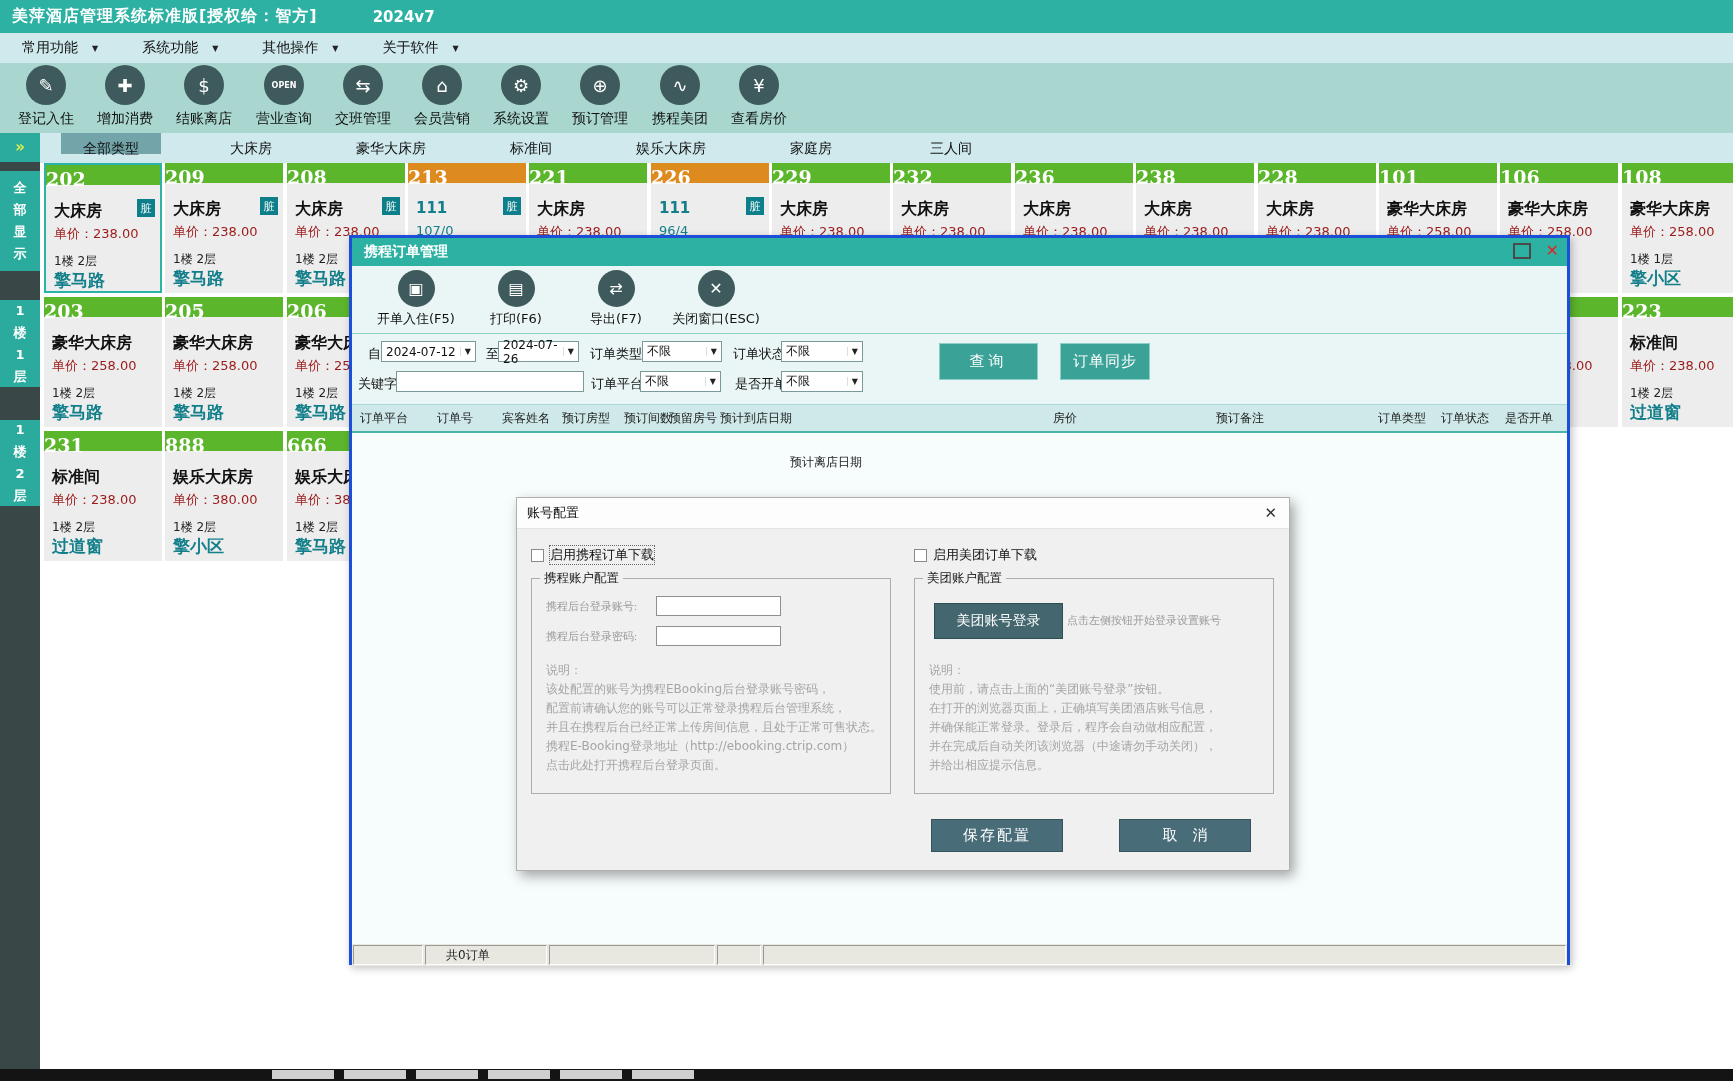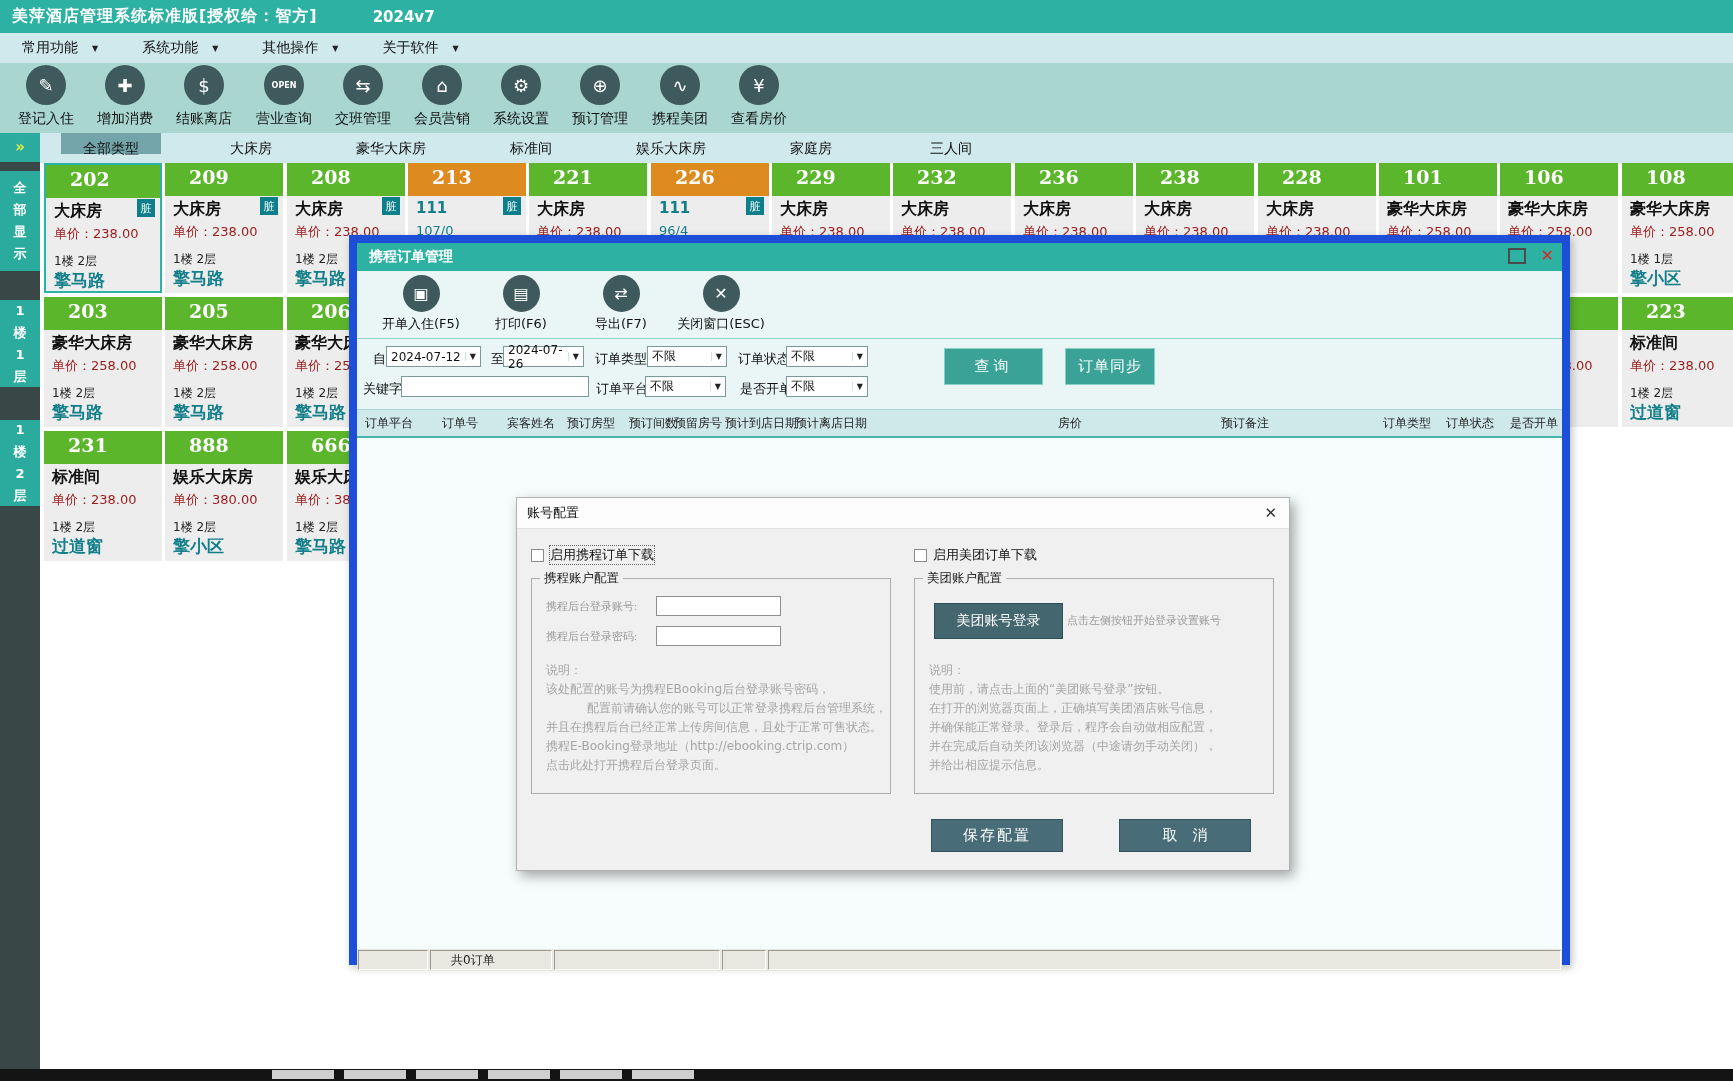--- a/index.html
+++ b/index.html
@@ -26,34 +26,34 @@
   
   .sidebar{position:absolute;left:0;top:133px;width:40px;height:936px;background:#394747;}
   .side-exp{position:absolute;left:0;top:0;width:40px;height:29px;background:#2bab9d;color:#dced4e;
             font-size:15px;font-weight:bold;text-align:center;line-height:29px;cursor:pointer;}
   .side-block{position:absolute;left:0;width:40px;background:#2bab9d;color:#fff;font-size:13px;font-weight:bold;
               display:flex;flex-direction:column;align-items:center;justify-content:center;cursor:pointer;}
   .side-block div{line-height:22px;}
   
   .card{position:absolute;width:118px;height:130px;background:#ededed;box-sizing:border-box;cursor:pointer;}
   .card.sel{border:2px solid #2bb3a6;}
-  .card .hdr{height:33px;line-height:28px;color:#fff;font-size:19px;font-weight:bold;padding-left:24px;
+  .card .hdr{height:20px;line-height:28px;color:#fff;font-size:19px;font-weight:bold;padding-left:0;
              font-family:"DejaVu Serif",serif;}
   .hdr.g{background:#5cb62b;} .hdr.o{background:#dd8a1e;}
   .card .type{position:absolute;left:8px;top:36px;font-size:16px;font-weight:bold;color:#111;white-space:nowrap;}
   .card .type.guest{color:#127f8a;font-size:15px;}
   .card .badge{position:absolute;right:5px;top:34px;width:18px;height:18px;background:#0d7f8b;color:#fff;
                font-size:11px;display:flex;align-items:center;justify-content:center;}
   .card .price{position:absolute;left:8px;top:60px;font-size:13px;color:#9b1a1a;white-space:nowrap;}
   .card .frag{position:absolute;left:8px;top:60px;font-size:13px;color:#127f8a;white-space:nowrap;}
   .card .floor{position:absolute;left:8px;top:88px;font-size:12px;color:#222;white-space:nowrap;}
   .card .loc{position:absolute;left:8px;top:104px;font-size:17px;font-weight:bold;color:#127f8a;white-space:nowrap;}
   
   .dlg{position:absolute;left:349px;top:235px;width:1221px;height:730px;background:#eaf5f5;
-       border:8px solid #1d4ed8;box-sizing:border-box;z-index:5;box-shadow:2px 3px 8px rgba(0,0,0,.25);}
+       border:3px solid #1d4ed8;box-sizing:border-box;z-index:5;box-shadow:2px 3px 8px rgba(0,0,0,.25);}
   .dlg-title{height:28px;background:#2cb1a3;color:#fff;font-size:14px;font-weight:bold;
              display:flex;align-items:center;padding-left:12px;position:relative;}
   .wc{position:absolute;top:5px;cursor:pointer;}
   .wc-max{right:36px;width:14px;height:12px;border:2px solid #4a4a4a;background:transparent;}
   .wc-close{right:8px;color:#e02424;font-size:16px;font-weight:bold;line-height:16px;}
   .dlg-toolbar{height:67px;display:flex;align-items:flex-start;padding-left:14px;border-bottom:1px solid #8fd2ca;}
   .dtool{width:100px;text-align:center;margin-top:4px;cursor:pointer;}
   .dtool .circ{width:37px;height:37px;border-radius:50%;background:#3e5a5c;color:#fff;margin:0 auto;
                display:flex;align-items:center;justify-content:center;font-size:16px;}
   .dtool .lbl{font-size:13px;color:#111;margin-top:3px;white-space:nowrap;}
@@ -397,21 +397,21 @@
     <div class="btn-teal" style="left:708px;top:9px;width:88px;height:35px;letter-spacing:1px">订单同步</div>
   </div>
   <div class="thead" id="thead">
       <div class="th" style="left: 8px;">订单平台</div>
       <div class="th" style="left: 85px;">订单号</div>
       <div class="th" style="left: 150px;">宾客姓名</div>
       <div class="th" style="left: 210px;">预订房型</div>
       <div class="th" style="left: 272px;">预订间数</div>
       <div class="th" style="left: 317px;">预留房号</div>
       <div class="th" style="left: 368px;">预计到店日期</div>
-      <div class="th" style="left: 438px;">预计离店日期</div>
+      <div class="th" style="left: 438px; margin-top: 44px;">预计离店日期</div>
       <div class="th" style="left: 701px;">房价</div>
       <div class="th" style="left: 864px;">预订备注</div>
       <div class="th" style="left: 1026px;">订单类型</div>
       <div class="th" style="left: 1089px;">订单状态</div>
       <div class="th" style="left: 1153px;">是否开单</div>
     </div>
   <div class="tbody"></div>
   <div class="statusbar" id="dlgstatus">
       <div class="seg" style="width: 70px;"></div>
       <div class="seg" style="width: 122px; padding-left: 20px;">共0订单</div>
@@ -437,21 +437,21 @@
 
   <div class="grp" style="left:14px">
     <span class="gtitle">携程账户配置</span>
     <span class="glabel" style="left:14px;top:20px">携程后台登录账号:</span>
     <input class="ginput" style="left: 124px; top: 17px;" value="">
     <span class="glabel" style="left:14px;top:50px">携程后台登录密码:</span>
     <input class="ginput" style="left: 124px; top: 47px;" value="">
     <div id="ctripnotes">
         <div class="note" style="top: 82px;">说明：</div>
         <div class="note" style="top: 101px;">该处配置的账号为携程EBooking后台登录账号密码，</div>
-        <div class="note" style="top: 120px; margin-left: 41px;">配置前请确认您的账号可以正常登录携程后台管理系统，</div>
+        <div class="note" style="top: 120px;">配置前请确认您的账号可以正常登录携程后台管理系统，</div>
         <div class="note" style="top: 139px;">并且在携程后台已经正常上传房间信息，且处于正常可售状态。</div>
         <div class="note" style="top: 158px;">携程E-Booking登录地址（http://ebooking.ctrip.com）</div>
         <div class="note" style="top: 177px;">点击此处打开携程后台登录页面。</div>
       </div>
   </div>
 
   <div class="grp" style="left:397px">
     <span class="gtitle">美团账户配置</span>
     <div class="btn-login">美团账号登录</div>
     <span class="glabel" style="left:152px;top:34px">点击左侧按钮开始登录设置账号</span>

